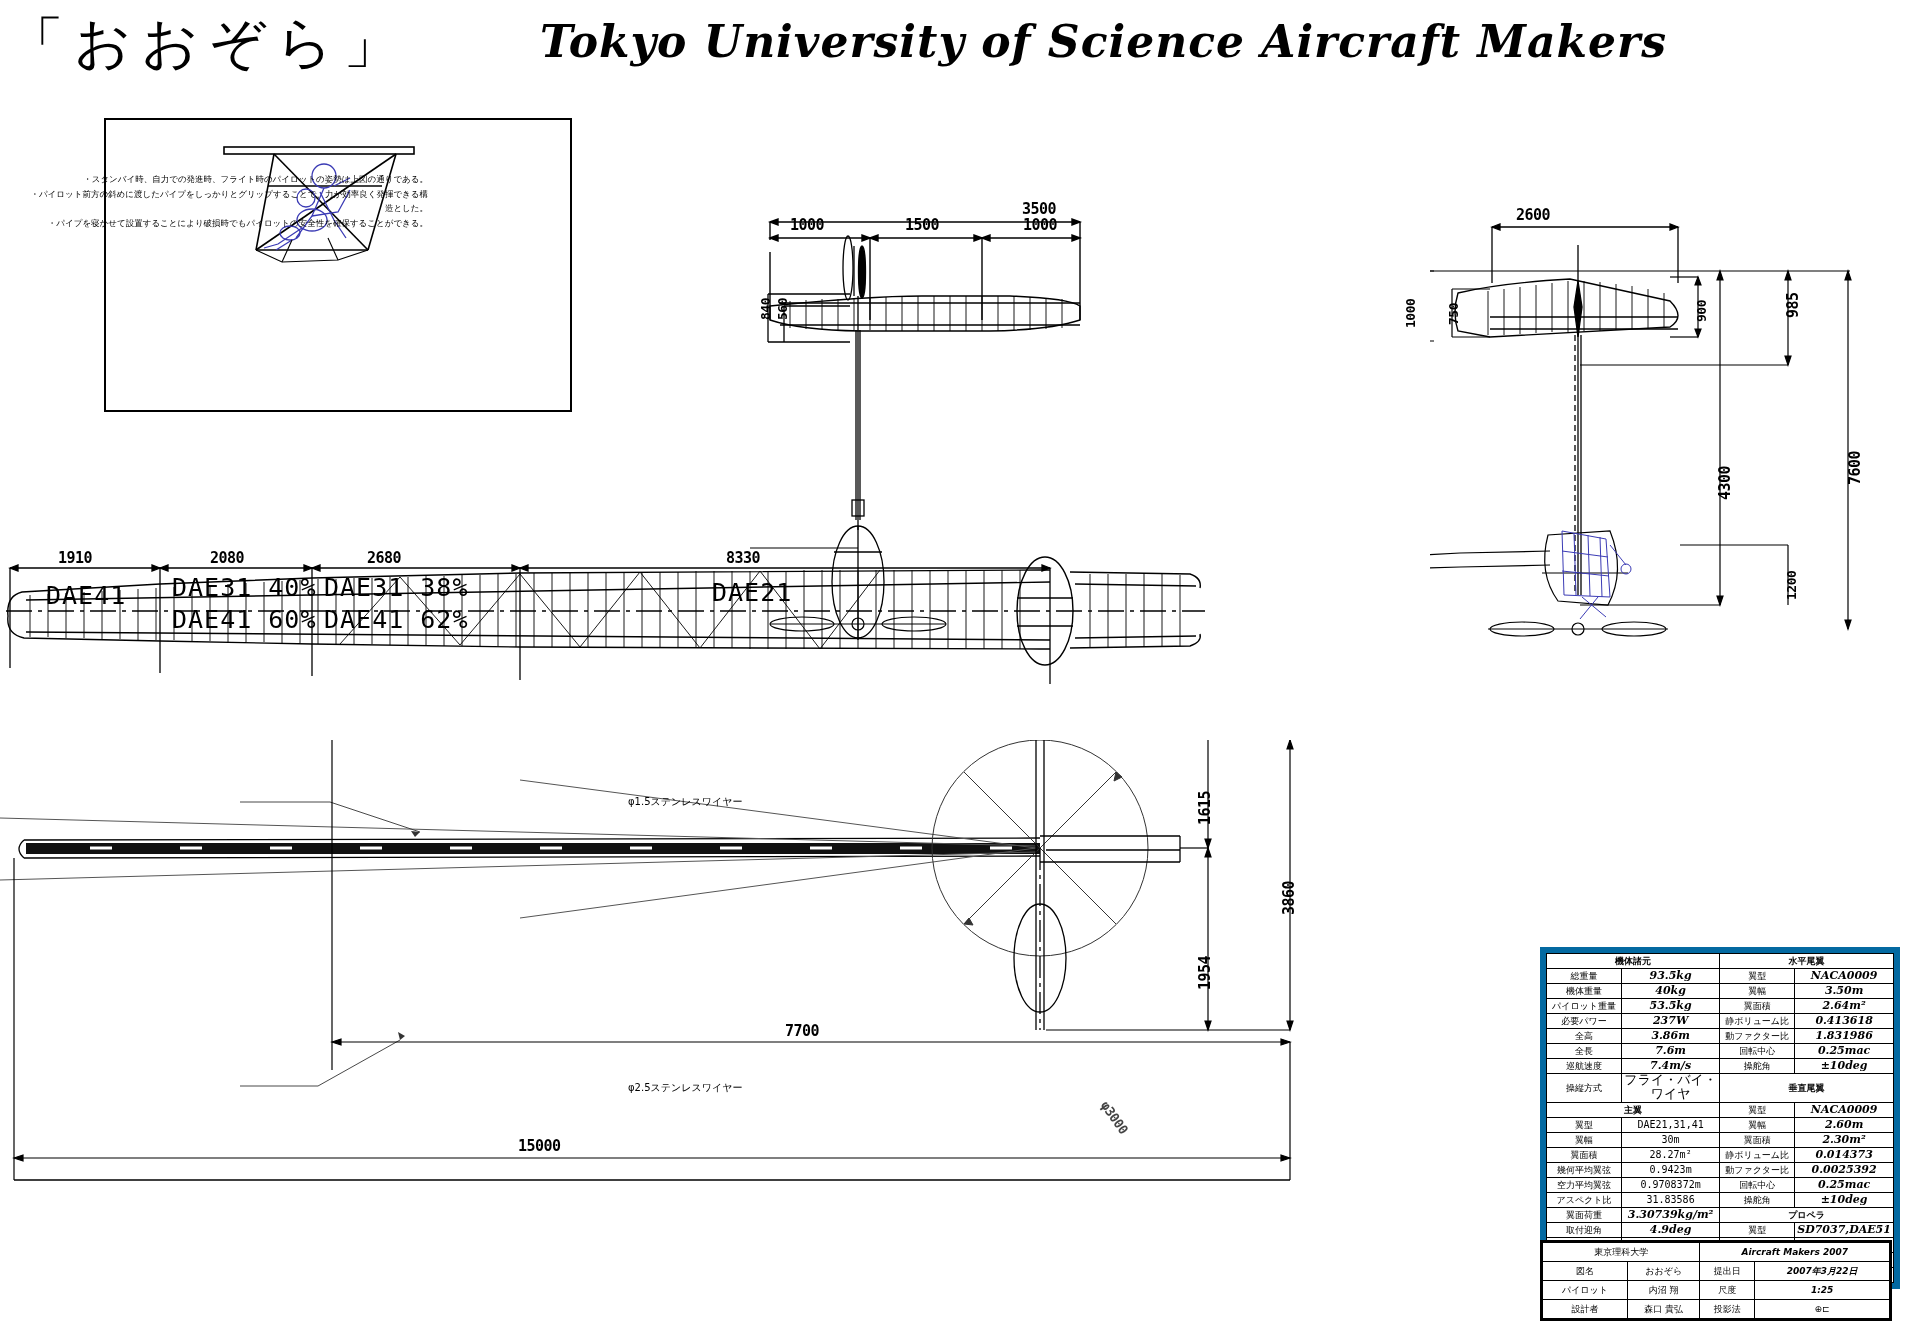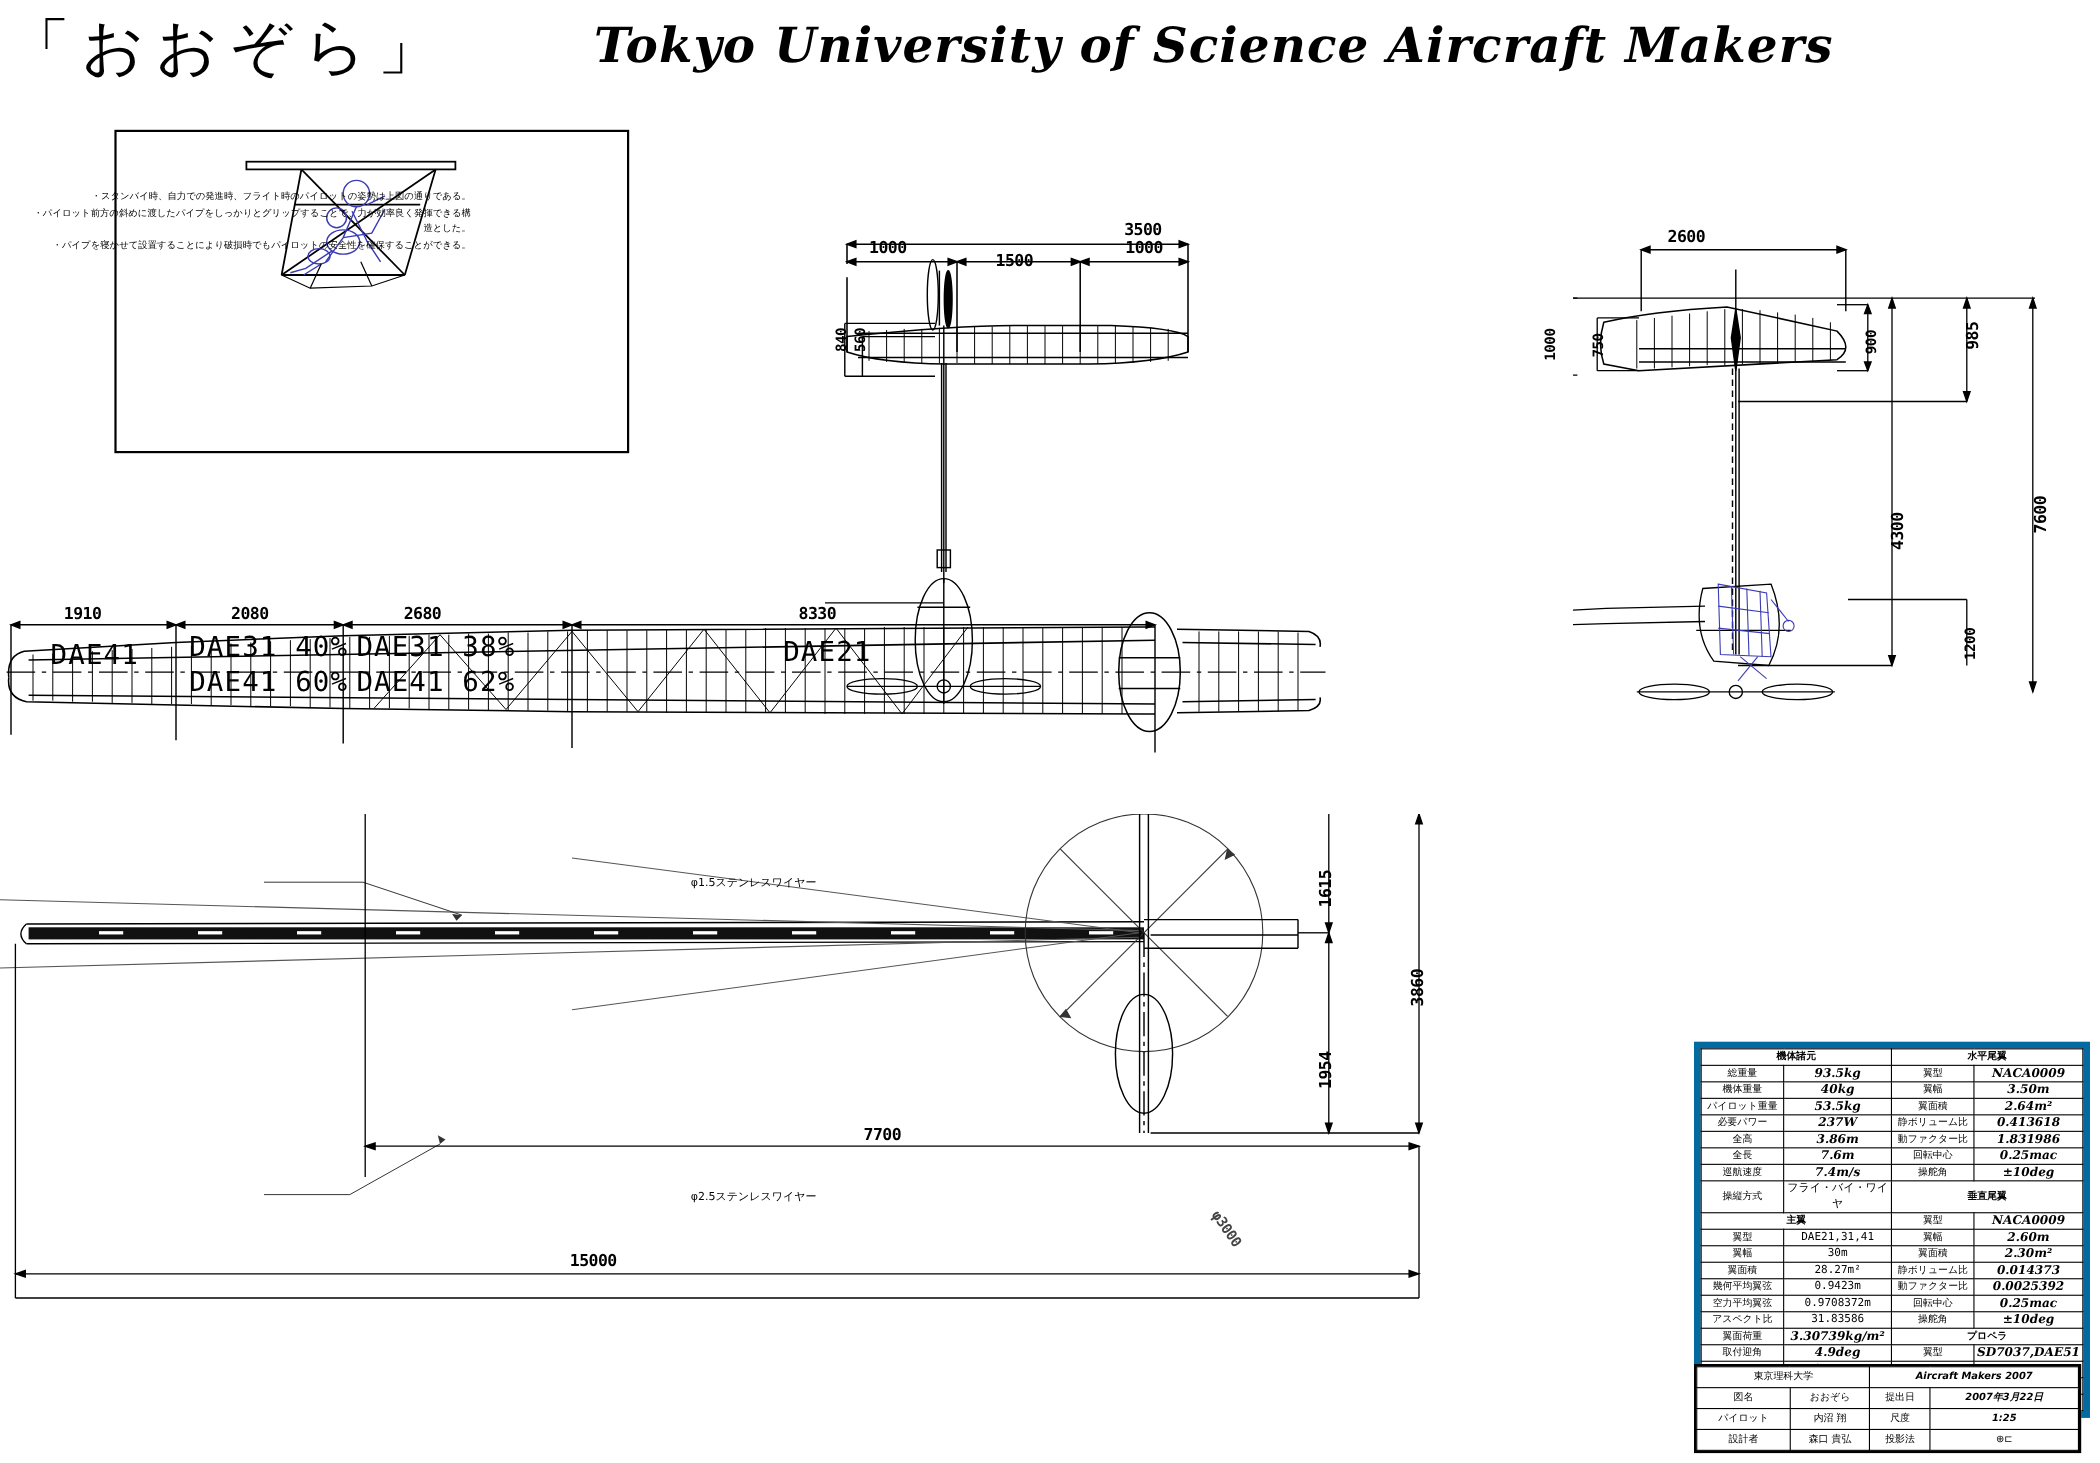--- a/index.html
+++ b/index.html
@@ -34,21 +34,21 @@
         border:6px solid #0369a1;border-collapse:collapse;background:#fff;}
   .spec table{border-collapse:collapse;width:100%;}
   .spec td{border:1px solid #000;font-family:"DejaVu Sans",sans-serif;
            font-size:9px;height:14px;line-height:14px;text-align:center;padding:0 1px;}
   .spec td.hd{font-weight:700;}
   .spec td.lbl{width:78px;}
   .spec td.val{width:96px;font-style:italic;font-weight:700;
                font-family:"DejaVu Serif","Liberation Serif",serif;font-size:11px;}
   .spec td.val.plain{font-style:normal;font-weight:400;
                font-family:"DejaVu Sans Mono",monospace;font-size:10px;}
-  .spec td.val.tiny{font-size:10px;font-style:normal;font-weight:400;}
+  .spec td.val.tiny{font-size:13px;font-style:normal;font-weight:400;font-family:Liberation Mono, monospace;}
 
   
   .tblock{position:absolute;left:1540px;top:1240px;width:348px;
           border:2px solid #000;background:#fff;}
   .tblock table{border-collapse:collapse;width:100%;}
   .tblock td{border:1px solid #000;font-family:"DejaVu Sans",sans-serif;font-size:9px;
              height:16px;line-height:16px;text-align:center;}
   .tb-univ{font-size:9px;}
   .tb-am{font-style:italic;font-weight:700;font-size:13px;
          font-family:"DejaVu Serif",serif;}
@@ -171,21 +171,21 @@
       <line x1="20" y1="424" x2="196" y2="424"></line>
     </g>
 
     <g stroke="#000" stroke-width="1.1">
       <line x1="-230" y1="348" x2="108" y2="348"></line>
     </g>
   </svg>
 </div>
 <div class="dim" style="left:1022px;top:200px;">3500</div>
 <div class="dim" style="left:790px;top:216px;">1000</div>
-<div class="dim" style="left:905px;top:228px;">1500</div>
+<div class="dim" style="left:905px;top:216px;">1500</div>
 <div class="dim" style="left:1023px;top:216px;">1000</div>
 <div class="dim v sm" style="left:758px;top:320px;">840</div>
 <div class="dim v sm" style="left:775px;top:320px;">560</div>
 <div class="abs">
   <svg style="position:absolute;left:750px;top:290px;" width="110" height="60">
     <g stroke="#000" stroke-width="1.3" fill="none">
       <line x1="18" y1="4" x2="18" y2="52"></line>
       <line x1="34" y1="16" x2="34" y2="52"></line>
       <line x1="18" y1="4" x2="100" y2="4"></line>
       <line x1="34" y1="16" x2="100" y2="16"></line>

